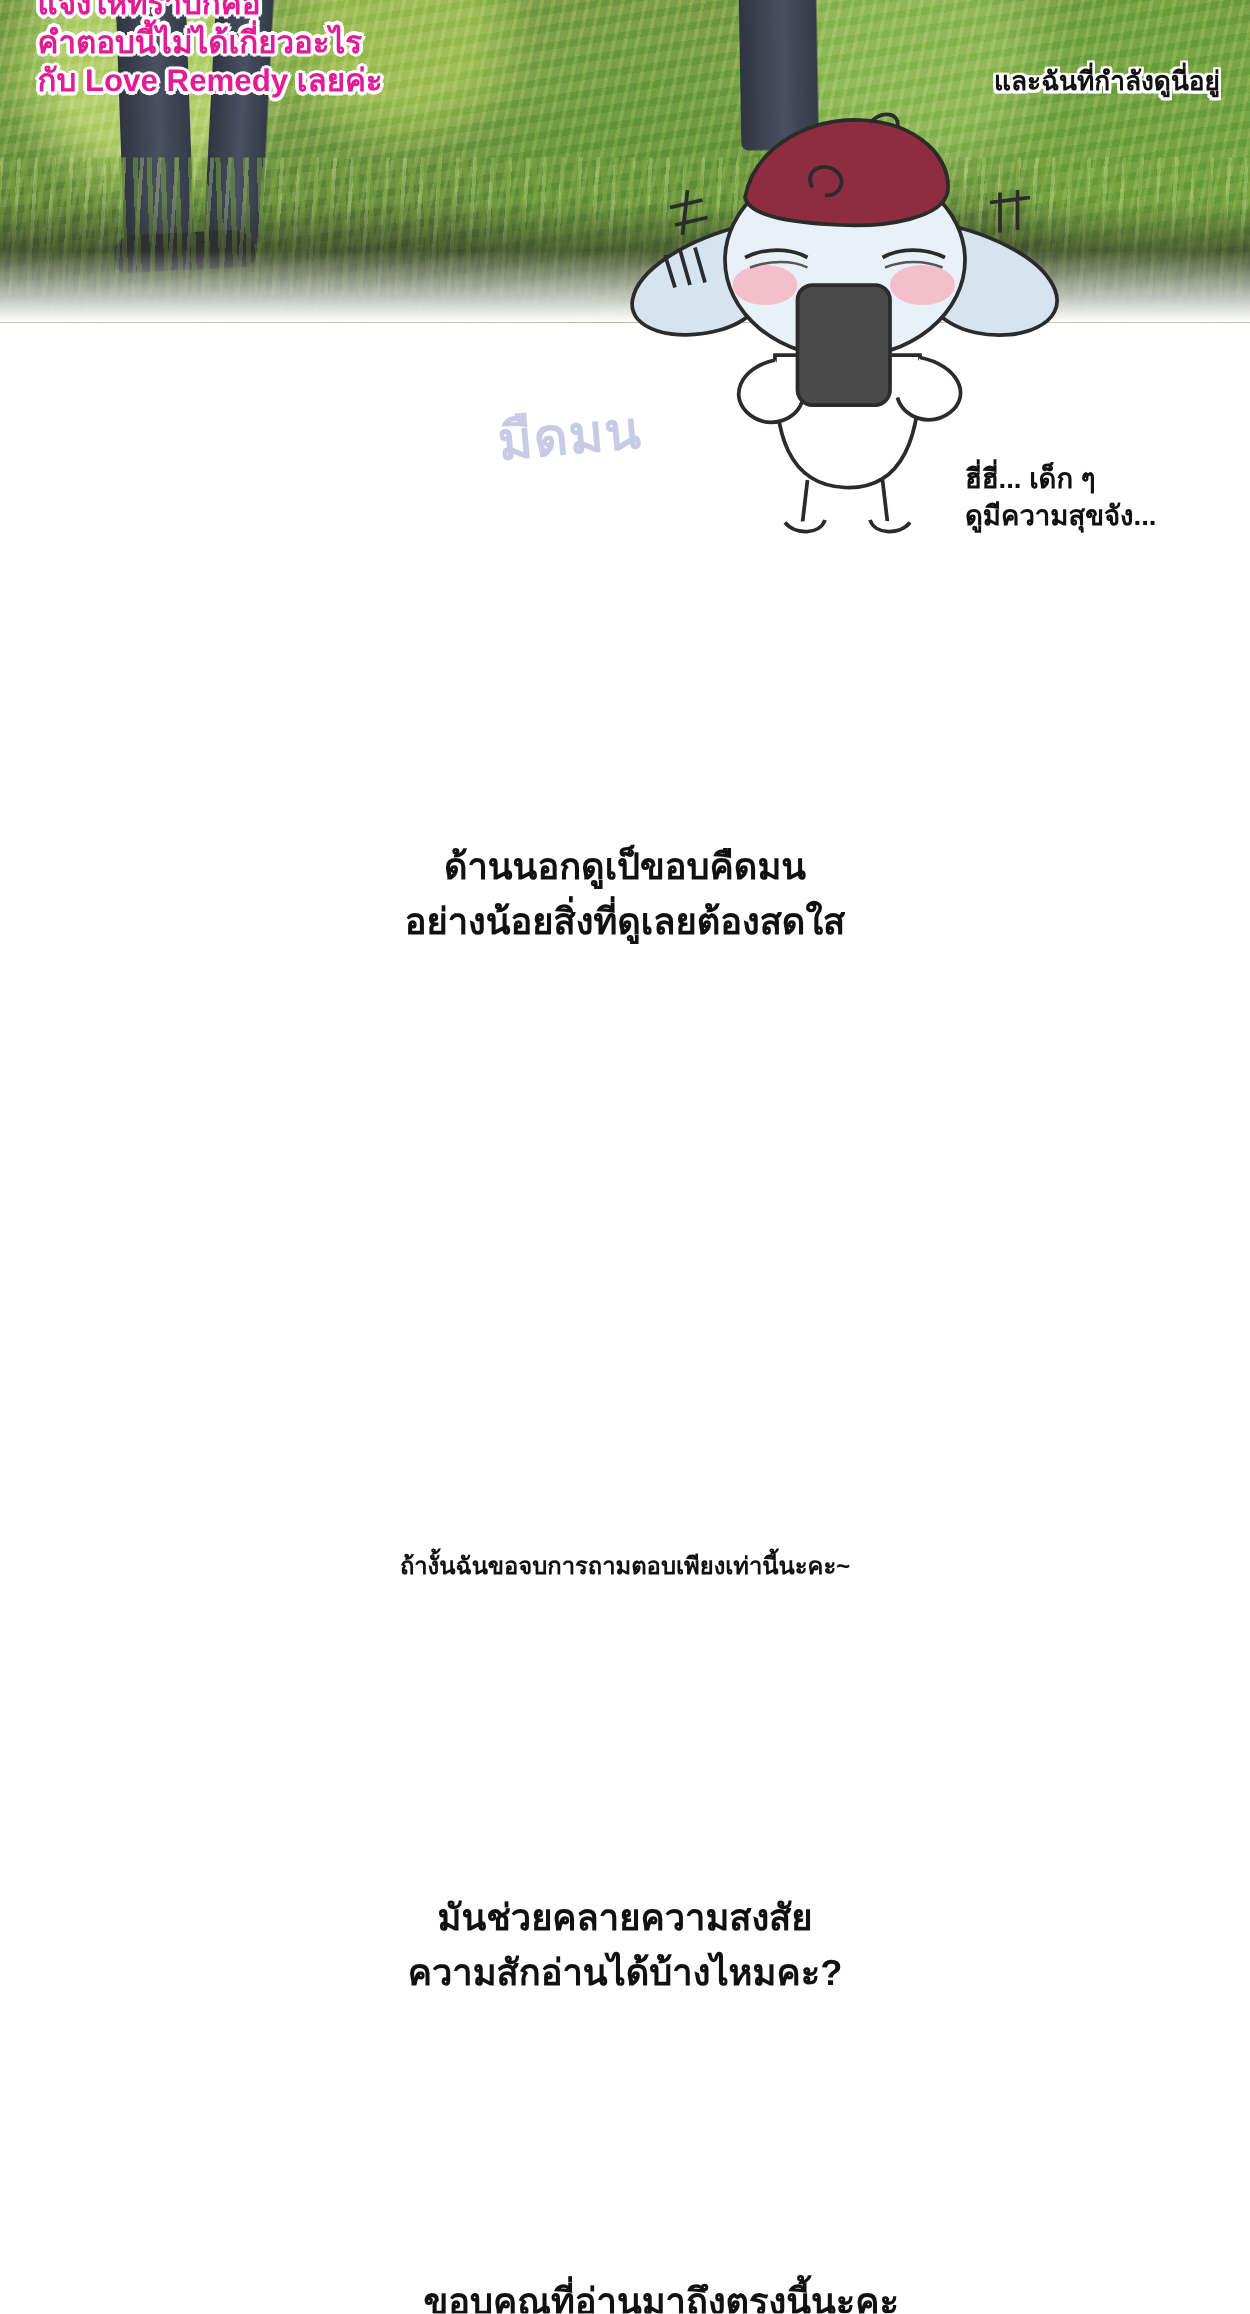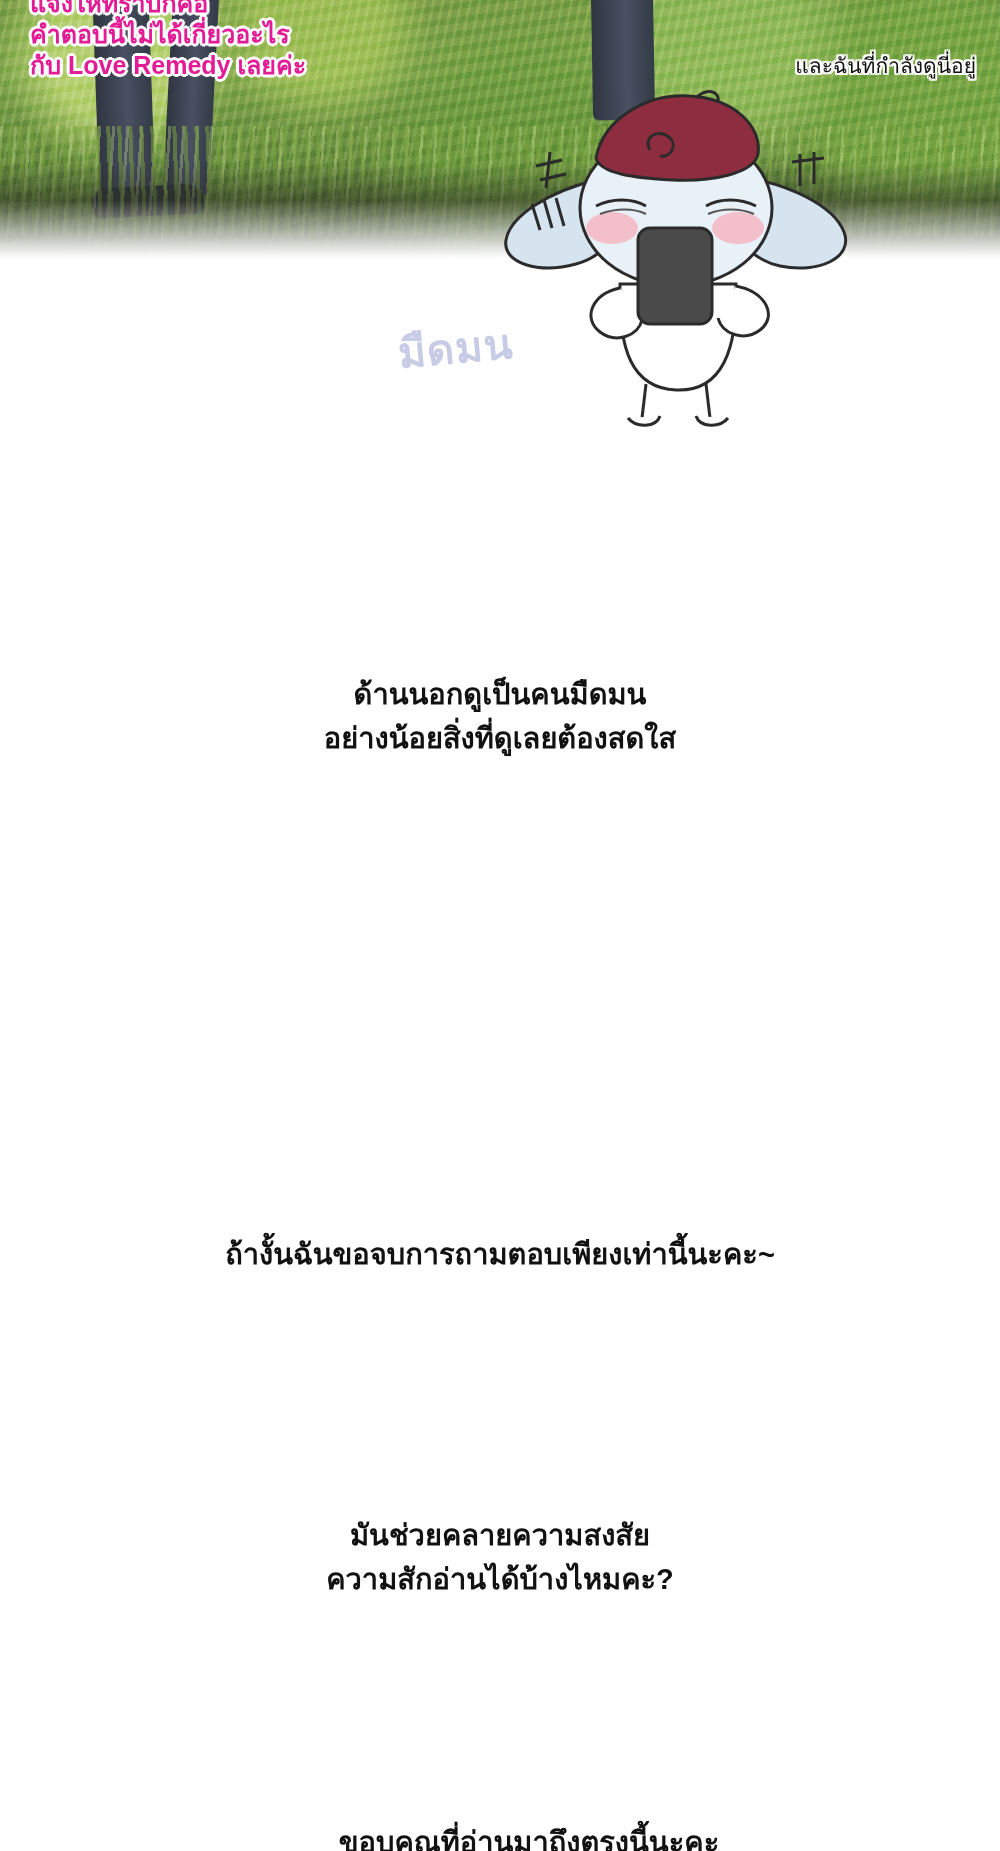--- a/index.html
+++ b/index.html
@@ -91,21 +91,21 @@
     white-space: pre-line;
   }
 
   
   .caption-topright {
     position: absolute;
     right: 24px;
     top: 52px;
     color: #111;
     font-size: 21px;
-    font-weight: 400;
+    font-weight: 700;
     line-height: 28px;
     text-align: right;
     text-shadow:
       -2px -2px 0 #fff, 2px -2px 0 #fff, -2px 2px 0 #fff, 2px 2px 0 #fff,
       0 2px 0 #fff, 0 -2px 0 #fff, 2px 0 0 #fff, -2px 0 0 #fff;
   }
 
   
   .character {
     position: absolute;
@@ -147,21 +147,21 @@
   .narration {
     position: absolute;
     left: 0;
     width: 1000px;
     text-align: center;
     color: #111;
     font-weight: 700;
     white-space: pre-line;
   }
   .n1 { top: 672px;  font-size: 29px; line-height: 44px; }
-  .n2 { top: 1232px; font-size: 29px; line-height: 44px; }
+  .n2 { top: 1232px; font-size: 19px; line-height: 44px; }
   .n3 { top: 1513px; font-size: 29px; line-height: 44px; }
   .n4 { top: 1820px; font-size: 29px; line-height: 44px; color: #111; padding-left: 29px; }
 
   .clipped {
     overflow: hidden;
     height: 31px;
   }
 </style>
 </head>
 <body>
@@ -223,21 +223,23 @@
 
       <path d="M146 296 L142 330" stroke="#2b2b2b" stroke-width="3" fill="none"></path>
       <path d="M206 296 L210 330" stroke="#2b2b2b" stroke-width="3" fill="none"></path>
       <path d="M128 330 C136 340 156 340 160 328" fill="#fff" stroke="#2b2b2b" stroke-width="3"></path>
       <path d="M196 328 C200 340 220 340 228 330" fill="#fff" stroke="#2b2b2b" stroke-width="3"></path>
     </svg>
   </div>
 
   <div class="sfx">มืดมน</div>
 
-
-  <div class="narration n1">ด้านนอกดูเป็นคนมืดมน
+  <div class="speech-right">ฮี่ฮี่... เด็ก ๆ
+ดูมีความสุขจัง...</div>
+
+  <div class="narration n1">ด้านนอกดูเป็ขอบคืดมน
 อย่างน้อยสิ่งที่ดูเลยต้องสดใส</div>
   <div class="narration n2">ถ้างั้นฉันขอจบการถามตอบเพียงเท่านี้นะคะ~</div>
   <div class="narration n3">มันช่วยคลายความสงสัย
 ความสักอ่านได้บ้างไหมคะ?</div>
   <div class="narration n4 clipped">ขอบคุณที่อ่านมาถึงตรงนี้นะคะ</div>
 
 </div>
 
 </body></html>

